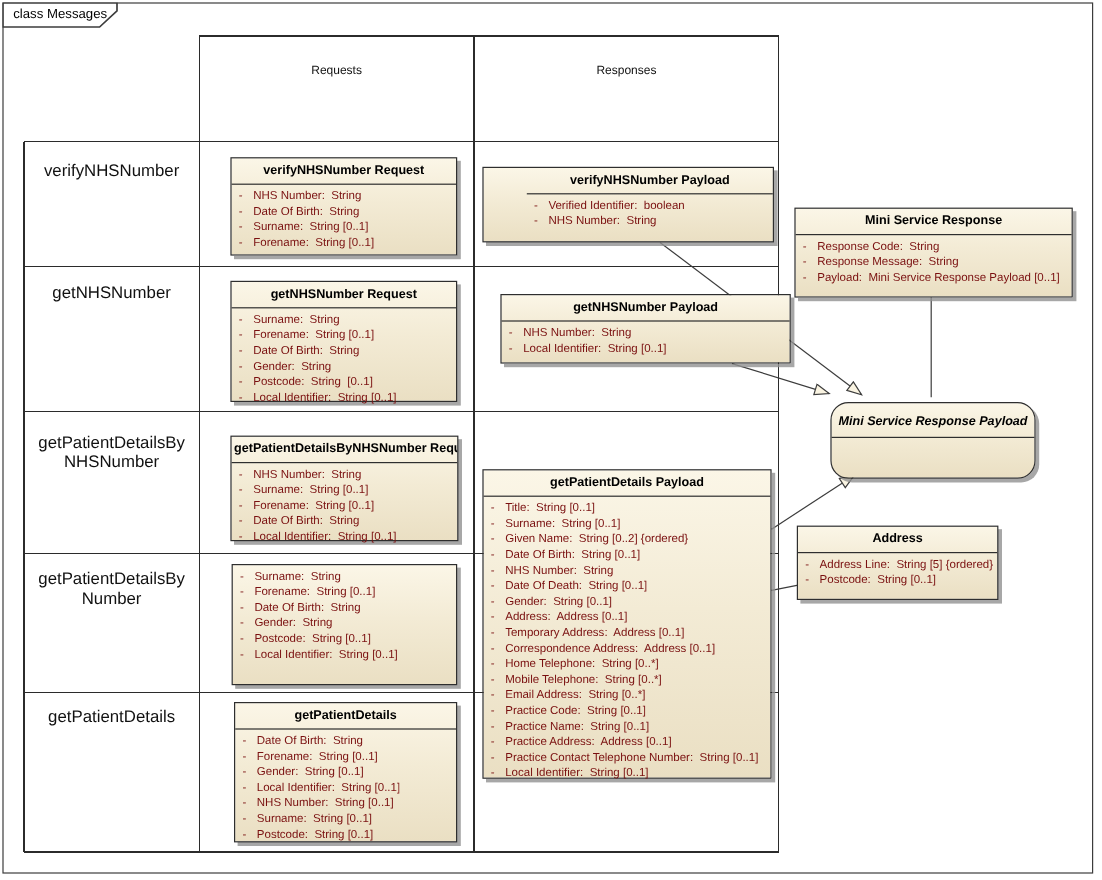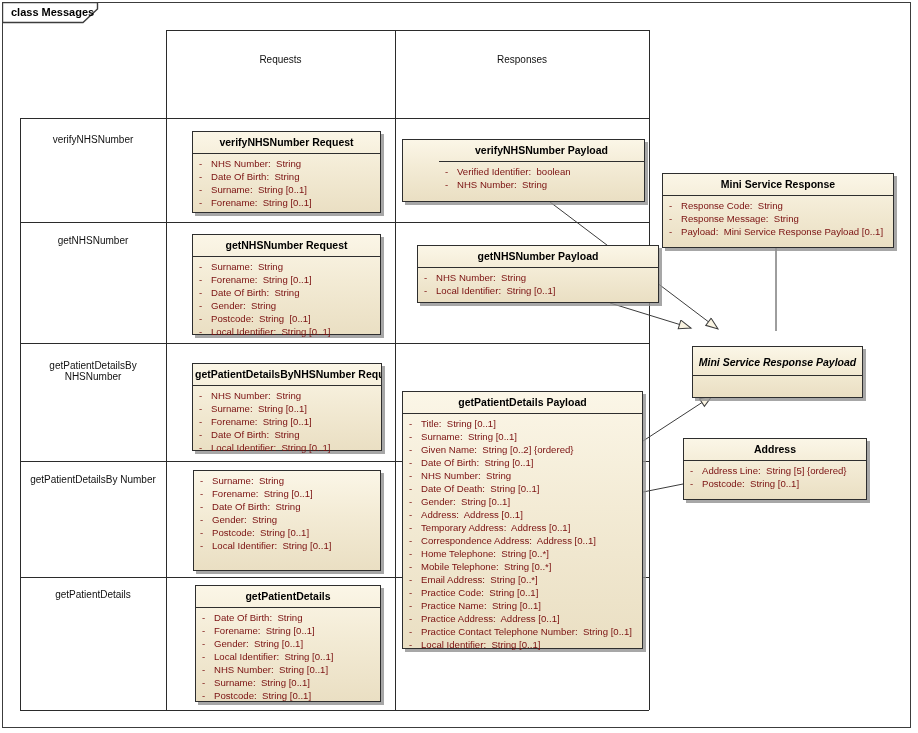--- a/index.html
+++ b/index.html
@@ -1,32 +1,32 @@
 <!DOCTYPE html>
 <html><head>
 <meta charset="utf-8">
 <style>
   html,body{margin:0;padding:0;background:#ffffff;font-family:"Liberation Sans",sans-serif;}
   .diagram{position:relative;width:918px;height:733px;background:#fff;overflow:hidden;}
   .outer-frame{position:absolute;left:2px;top:2px;width:909px;height:726px;border:1px solid #3c3c3c;box-sizing:border-box;}
   svg.layer{position:absolute;left:0;top:0;}
   .header-label{position:absolute;top:54px;font-size:10px;color:#111;text-align:center;}
-  .row-label{position:absolute;left:21px;width:144px;font-size:10px;color:#111;text-align:center;}
+  .row-label{position:absolute;left:21px;width:144px;font-size:14px;color:#111;text-align:center;}
   .uml-class{position:absolute;box-sizing:border-box;border:1px solid #2e2e2e;
      background:linear-gradient(180deg,#fbf6e7 0%,#f3ebd5 45%,#eadfc3 100%);
      box-shadow:3px 3px 0 rgba(145,145,145,.8);}
   .uml-class .title{height:15px;padding:4px 2px 2px;border-bottom:1px solid #2e2e2e;
      font-size:10.5px;font-weight:bold;color:#000;text-align:center;white-space:nowrap;overflow:hidden;}
   .uml-class.abstract .title{font-style:italic;height:17px;padding-top:9px;}
   .uml-class .body{padding:3px 1px 2px 0;overflow:hidden;}
   .uml-attr{display:flex;line-height:13px;font-size:9.6px;color:#7a1010;}
   .uml-attr .vis{flex:none;width:12px;margin-left:6px;}
   .uml-attr .txt{white-space:pre;overflow:hidden;}
   .tab-wrap{position:absolute;left:2px;top:2px;}
-  .tab-text{position:absolute;left:9px;top:4px;font-size:11px;font-weight:bold;color:#000;white-space:nowrap;}
+  .tab-text{position:absolute;left:9px;top:4px;font-size:11px;font-weight:normal;color:#000;white-space:nowrap;}
 </style>
 </head>
 <body>
 
 <div class="diagram">
 
   <div class="outer-frame"></div>
 
   <svg class="layer" width="918" height="733">
     <defs>
@@ -315,25 +315,25 @@
           <div class="uml-attr">
             <span class="vis">-</span>
             <span class="txt">Response Message:  String</span>
           </div>
           <div class="uml-attr">
             <span class="vis">-</span>
             <span class="txt">Payload:  Mini Service Response Payload [0..1]</span>
           </div>
         </div>
       </div>
-      <div class="uml-class abstract" style="left: 692px; top: 346px; width: 171px; height: 52px;">
+      <div class="uml-class abstract" style="left: 692px; top: 335px; width: 171px; height: 64px; border-radius: 15px;">
         <div class="title">Mini Service Response Payload</div>
         <div class="body"></div>
       </div>
-      <div class="uml-class" style="left: 683px; top: 438px; width: 184px; height: 62px;">
+      <div class="uml-class" style="left: 664px; top: 438px; width: 168px; height: 62px;">
         <div class="title">Address</div>
         <div class="body">
           <div class="uml-attr">
             <span class="vis">-</span>
             <span class="txt">Address Line:  String [5] {ordered}</span>
           </div>
           <div class="uml-attr">
             <span class="vis">-</span>
             <span class="txt">Postcode:  String [0..1]</span>
           </div>

